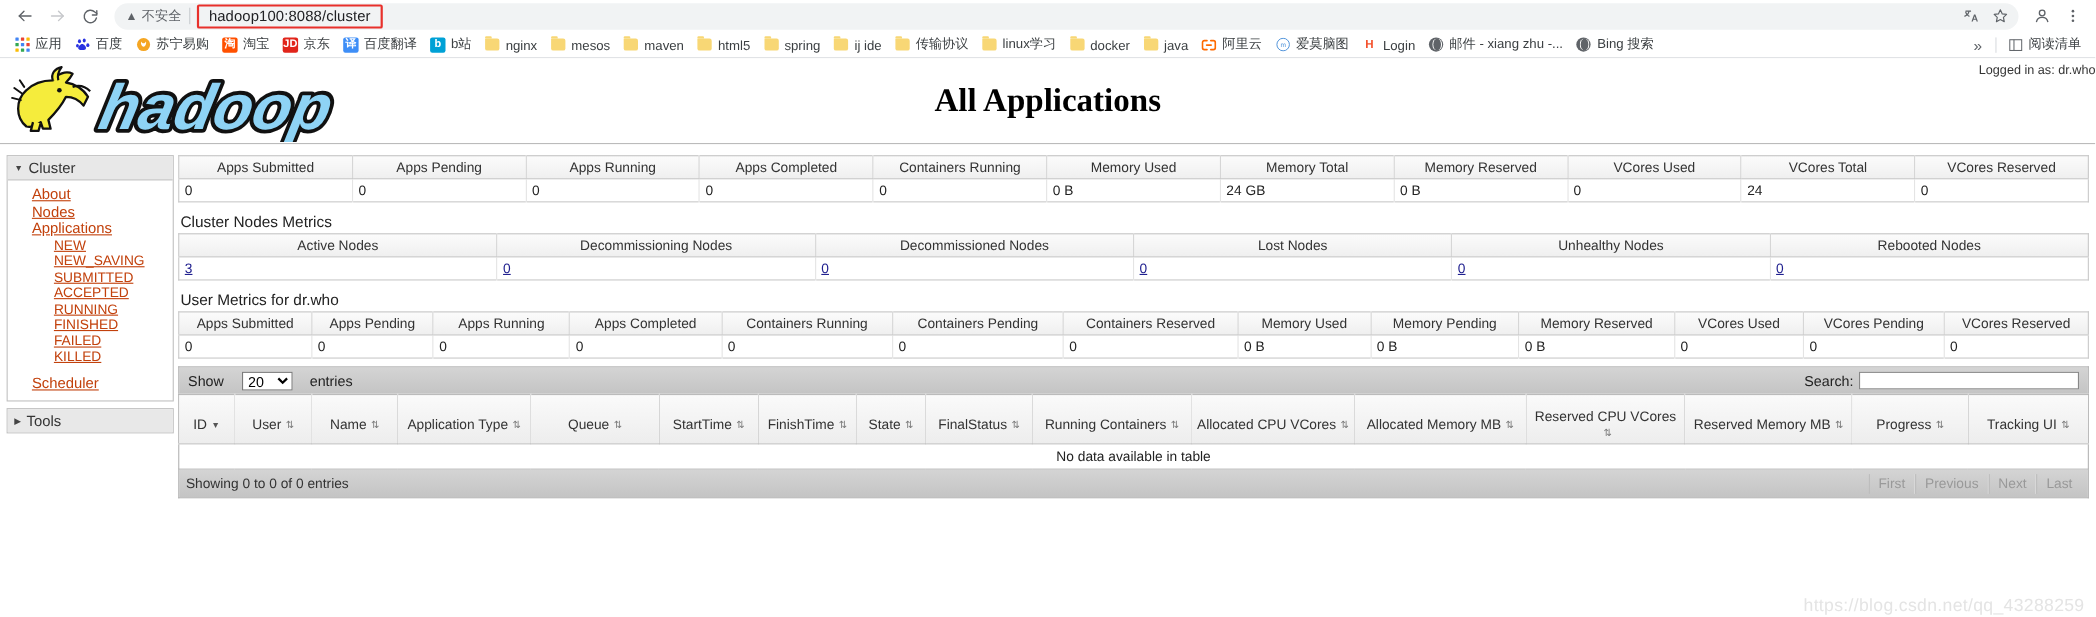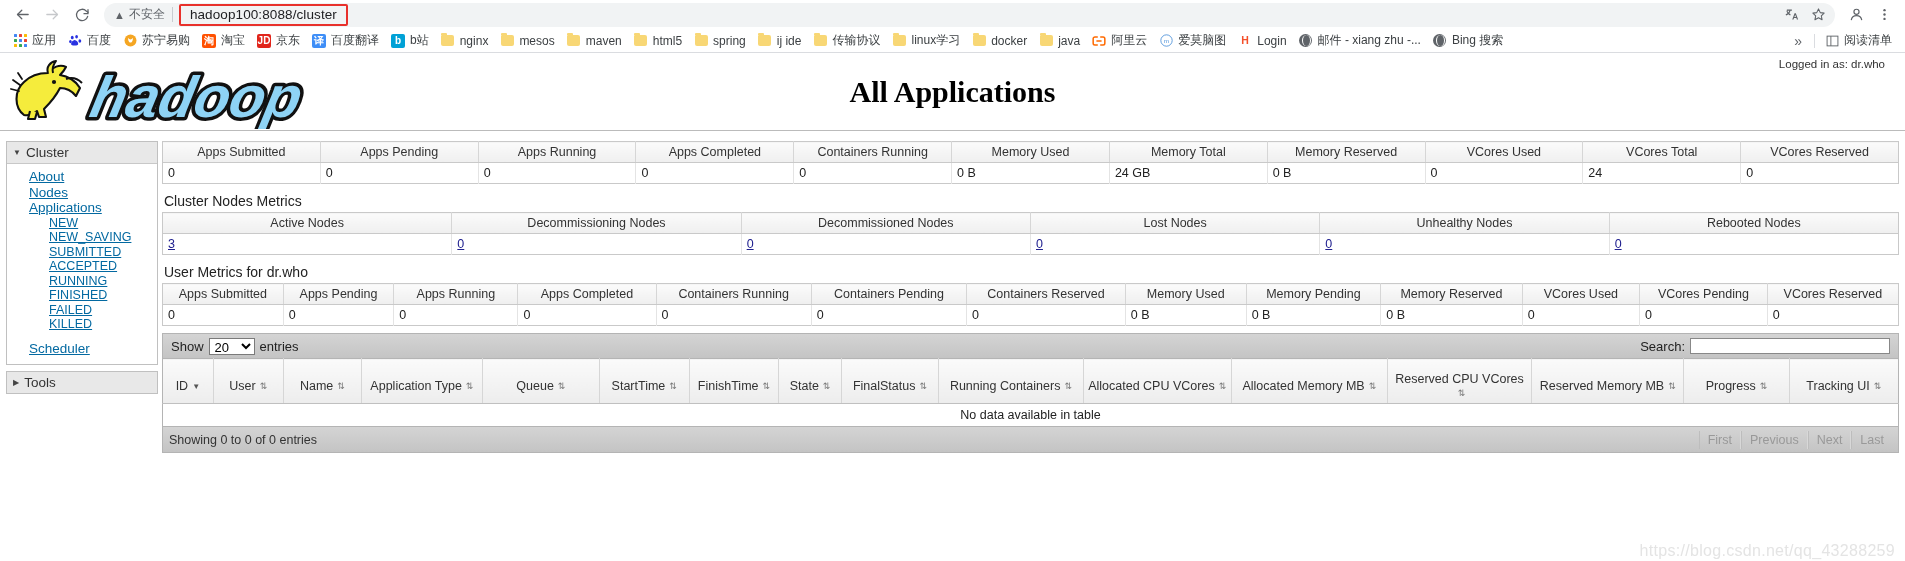--- a/index.html
+++ b/index.html
@@ -138,21 +138,21 @@
     position:absolute;
     left:0; right:0; top:22px;
     text-align:center;
     font-size:30px;
     font-weight:bold;
     color:#000;
     font-family:"Liberation Serif", serif;
   }
   #logged-in {
     position:absolute;
-    right:20px; top:5px;
+    right:0; top:5px;
     font-size:11.5px;
     color:#333;
   }
 
   
   #sidebar {
     position:absolute;
     left:6px; top:88px;
     width:152px;
   }
@@ -166,21 +166,21 @@
     border-bottom:1px solid #c8c8c8;
     padding:3px 6px;
     font-size:13.5px;
     color:#333;
     display:flex; align-items:center; gap:5px;
   }
   .panel-head .caret { font-size:8px; color:#444; }
   .panel-body { padding:5px 0 8px 0; }
   .nav-link {
     display:block;
-    color:#0369a1;
+    color:#c2410c;
     text-decoration:underline;
     font-size:13.5px;
     line-height:15.5px;
     padding-left:22px;
   }
   .nav-link.sub { padding-left:42px; font-size:12.5px; line-height:14.5px; }
   .nav-gap { height:9px; }
   #tools-panel { border:1px solid #c0c0c0; background:#e8e8e8; }
   #tools-panel .panel-head { border-bottom:none; }
 
@@ -232,21 +232,21 @@
     background:linear-gradient(#d4d4d4,#c4c4c4);
     border:1px solid #b4b4b4;
     border-bottom:none;
     height:25px;
     display:flex;
     align-items:center;
     padding:0 8px;
     font-size:13px;
     color:#222;
   }
-  #dt-length { display:flex; align-items:center; gap:5px; }
+  #dt-length { display:flex; align-items:center; gap:16px; }
   #length-select {
     font-family:"Liberation Sans", sans-serif;
     font-size:13px;
     height:17px;
     padding:0 1px;
     border:1px solid #7a7a7a;
     background:#fff;
   }
   #dt-filter { margin-left:auto; display:flex; align-items:center; gap:5px; }
   #search-input {

